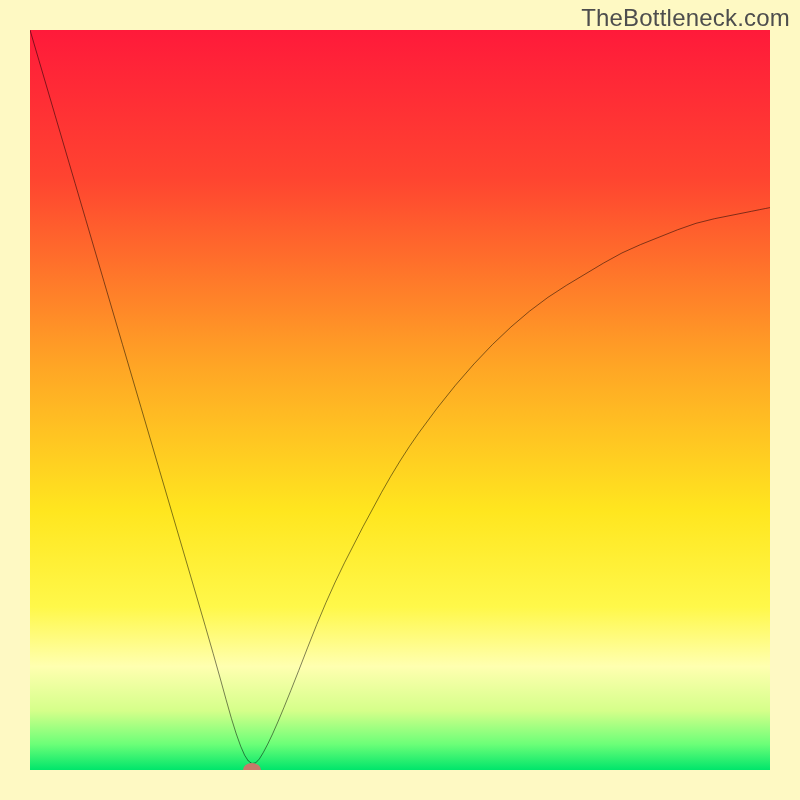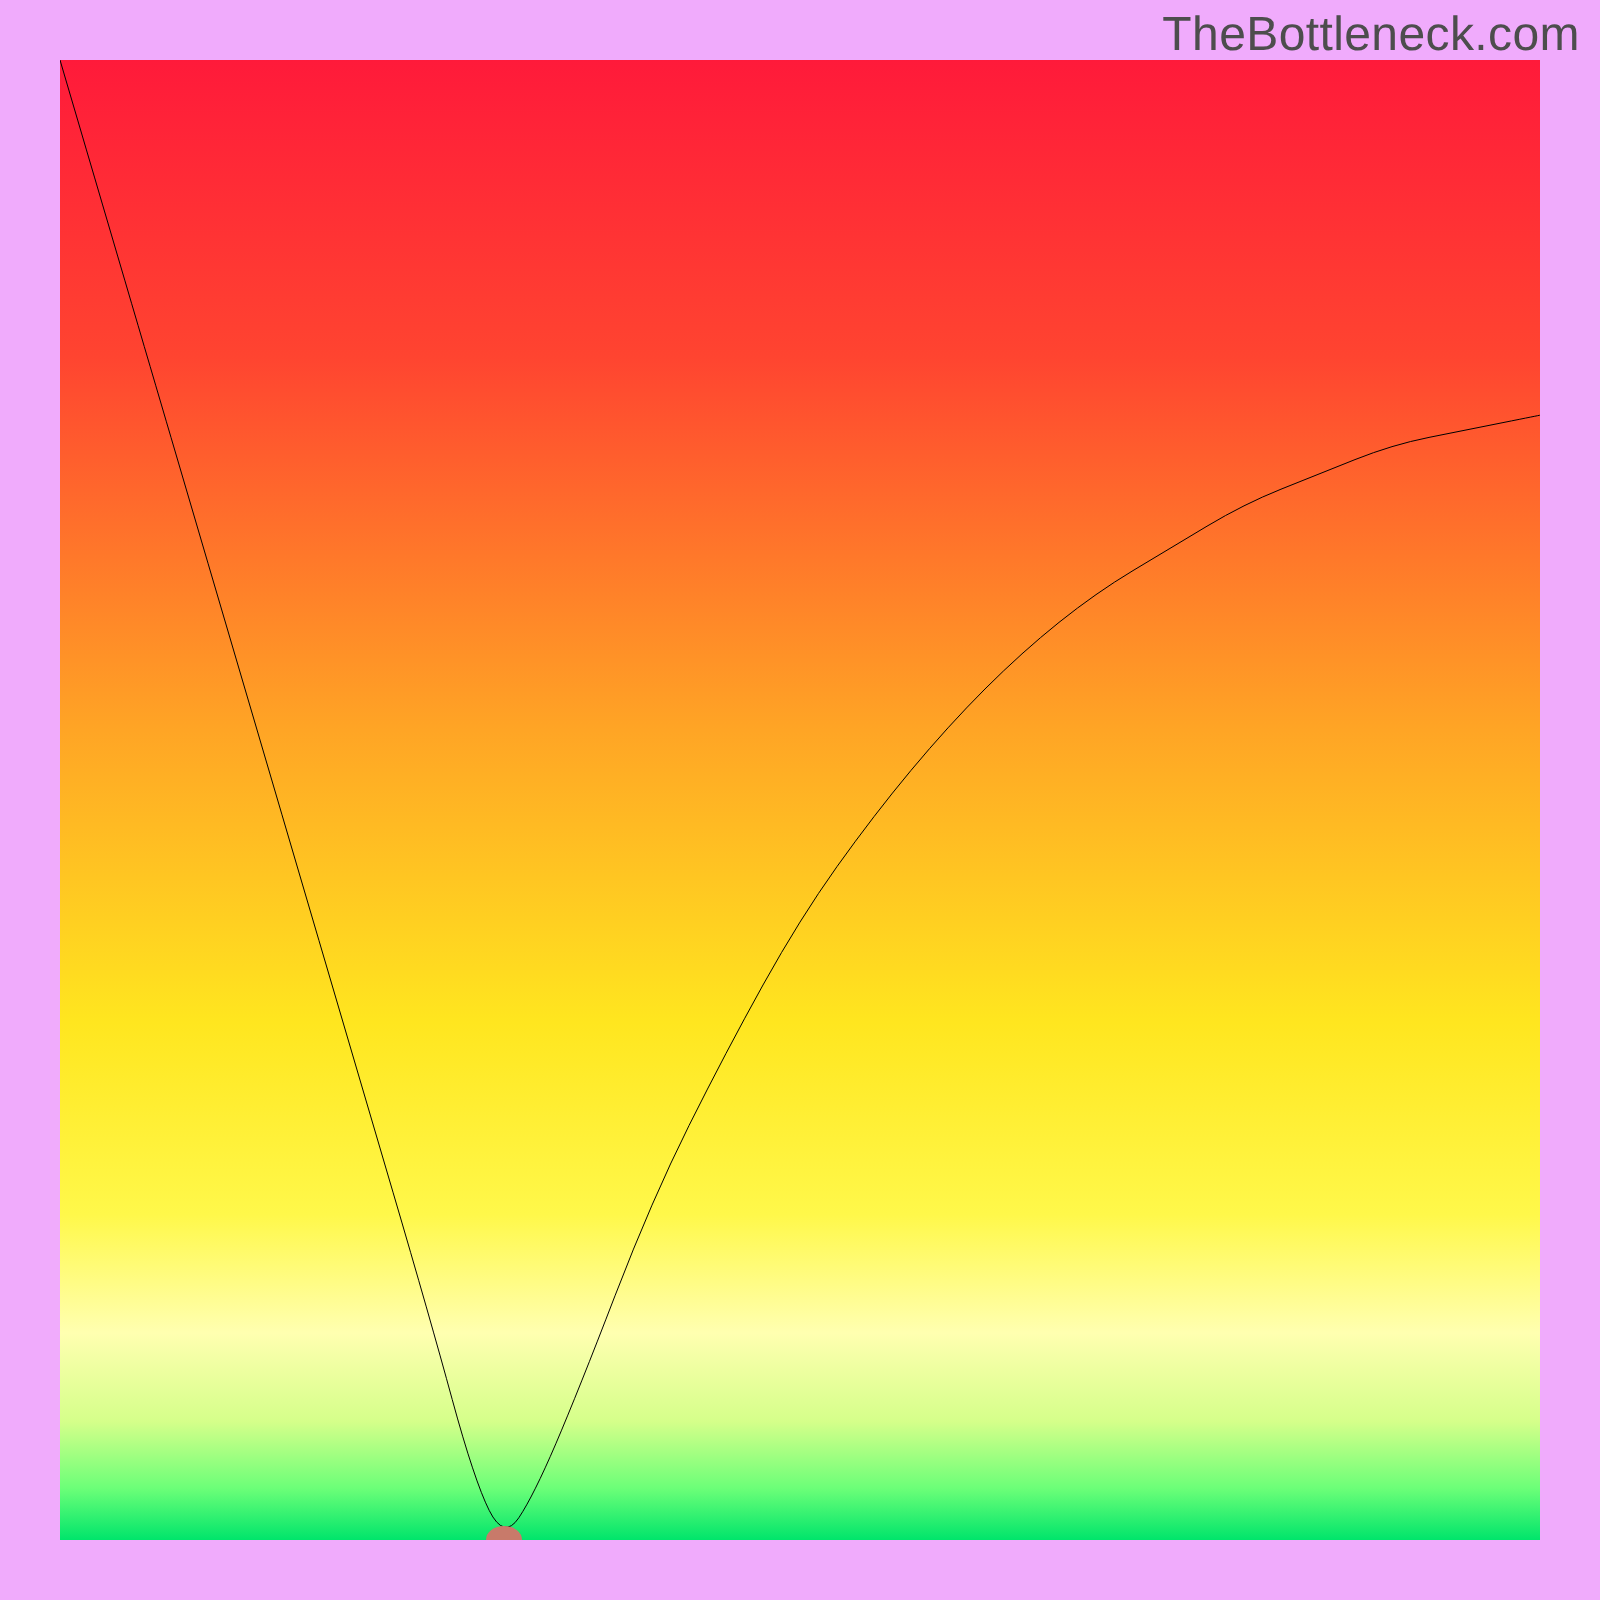--- a/index.html
+++ b/index.html
@@ -8,21 +8,21 @@
     width: 800px;
     height: 800px;
     background: #000;
     overflow: hidden;
     font-family: Arial, Helvetica, sans-serif;
   }
   .frame {
     position: relative;
     width: 800px;
     height: 800px;
-    background: #f0abfc;
+    background: #fef9c3;
   }
   .watermark {
     position: absolute;
     top: 4px;
     right: 10px;
     color: #4d4d4d;
     font-size: 24px;
     font-weight: 400;
     letter-spacing: 0.2px;
     z-index: 10;

